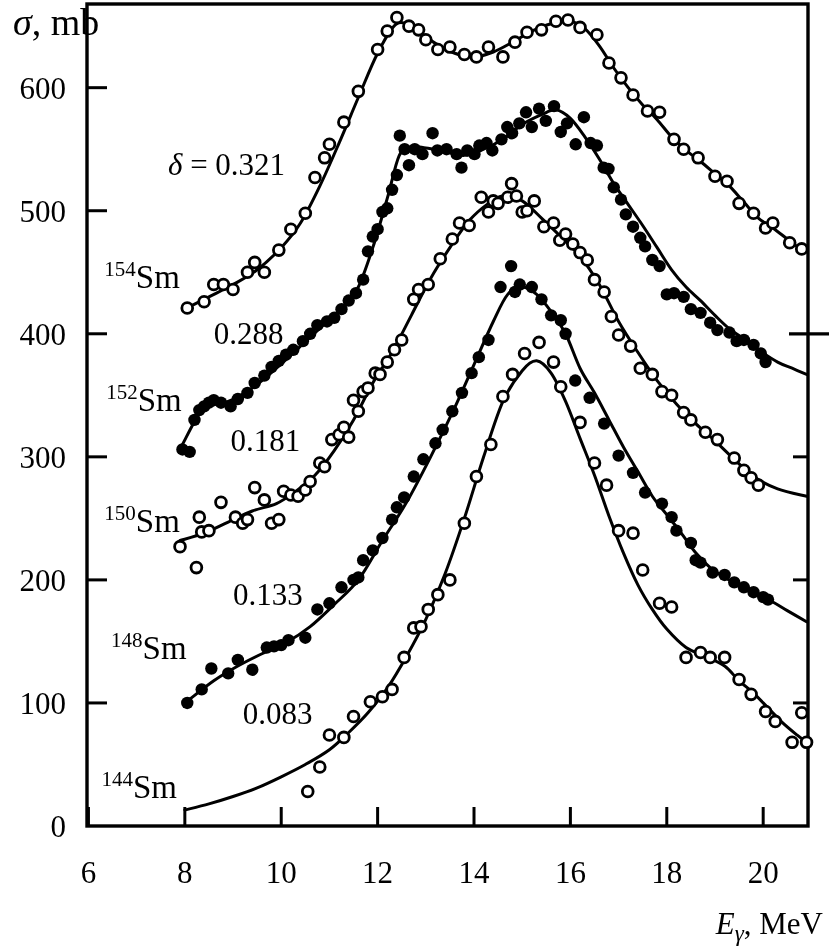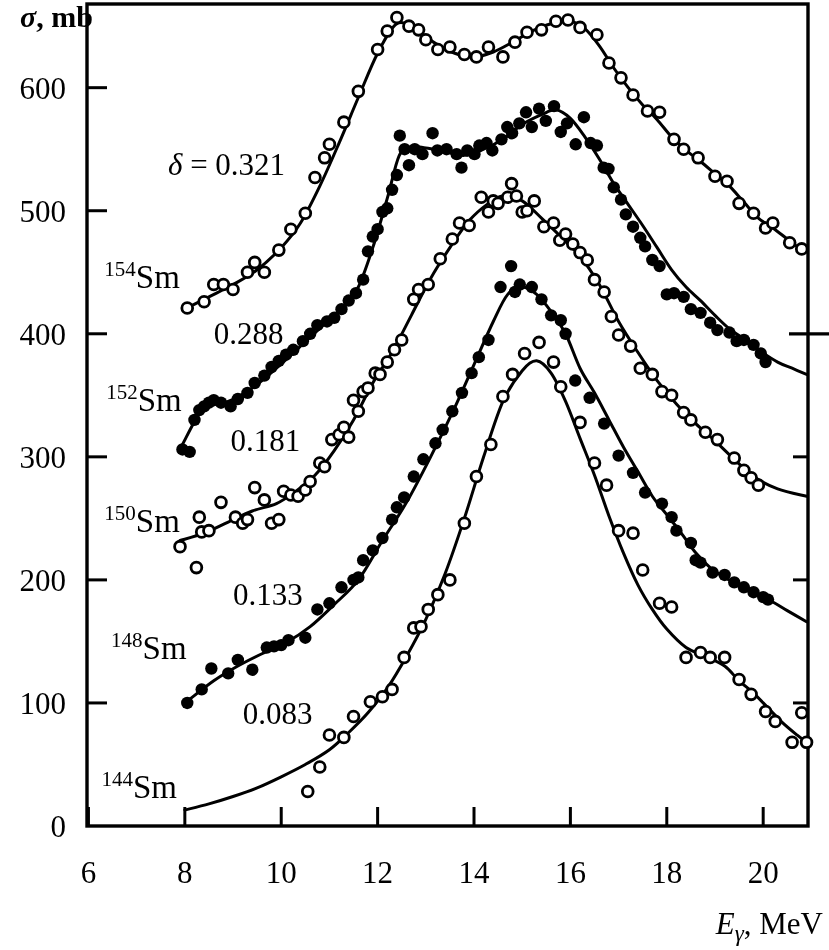--- a/index.html
+++ b/index.html
@@ -6,21 +6,21 @@
   #canvas{
     position:relative;
     width:829px;height:950px;
     background:#fff;
     font-family:"Liberation Serif","DejaVu Serif",serif;
     color:#000;
     overflow:hidden;
   }
   #chart-svg{position:absolute;left:0;top:0;}
   .axis-title{position:absolute;white-space:nowrap;color:#000;}
-  .y-title{left:20px;top:0px;font-size:30px;font-weight:bold;}
+  .y-title{left:13px;top:0px;font-size:38px;}
   .x-title{right:6px;top:906px;font-size:31px;}
   .it{font-style:italic;}
   .sub{font-style:italic;font-size:23px;vertical-align:-7px;}
 </style>
 </head>
 <body>
 
 <div id="canvas">
   <svg id="chart-svg" width="829" height="950" viewBox="0 0 829 950">
       <rect x="87" y="4" width="721" height="822" fill="#ffffff" stroke="#000000" stroke-width="3.4"></rect>

